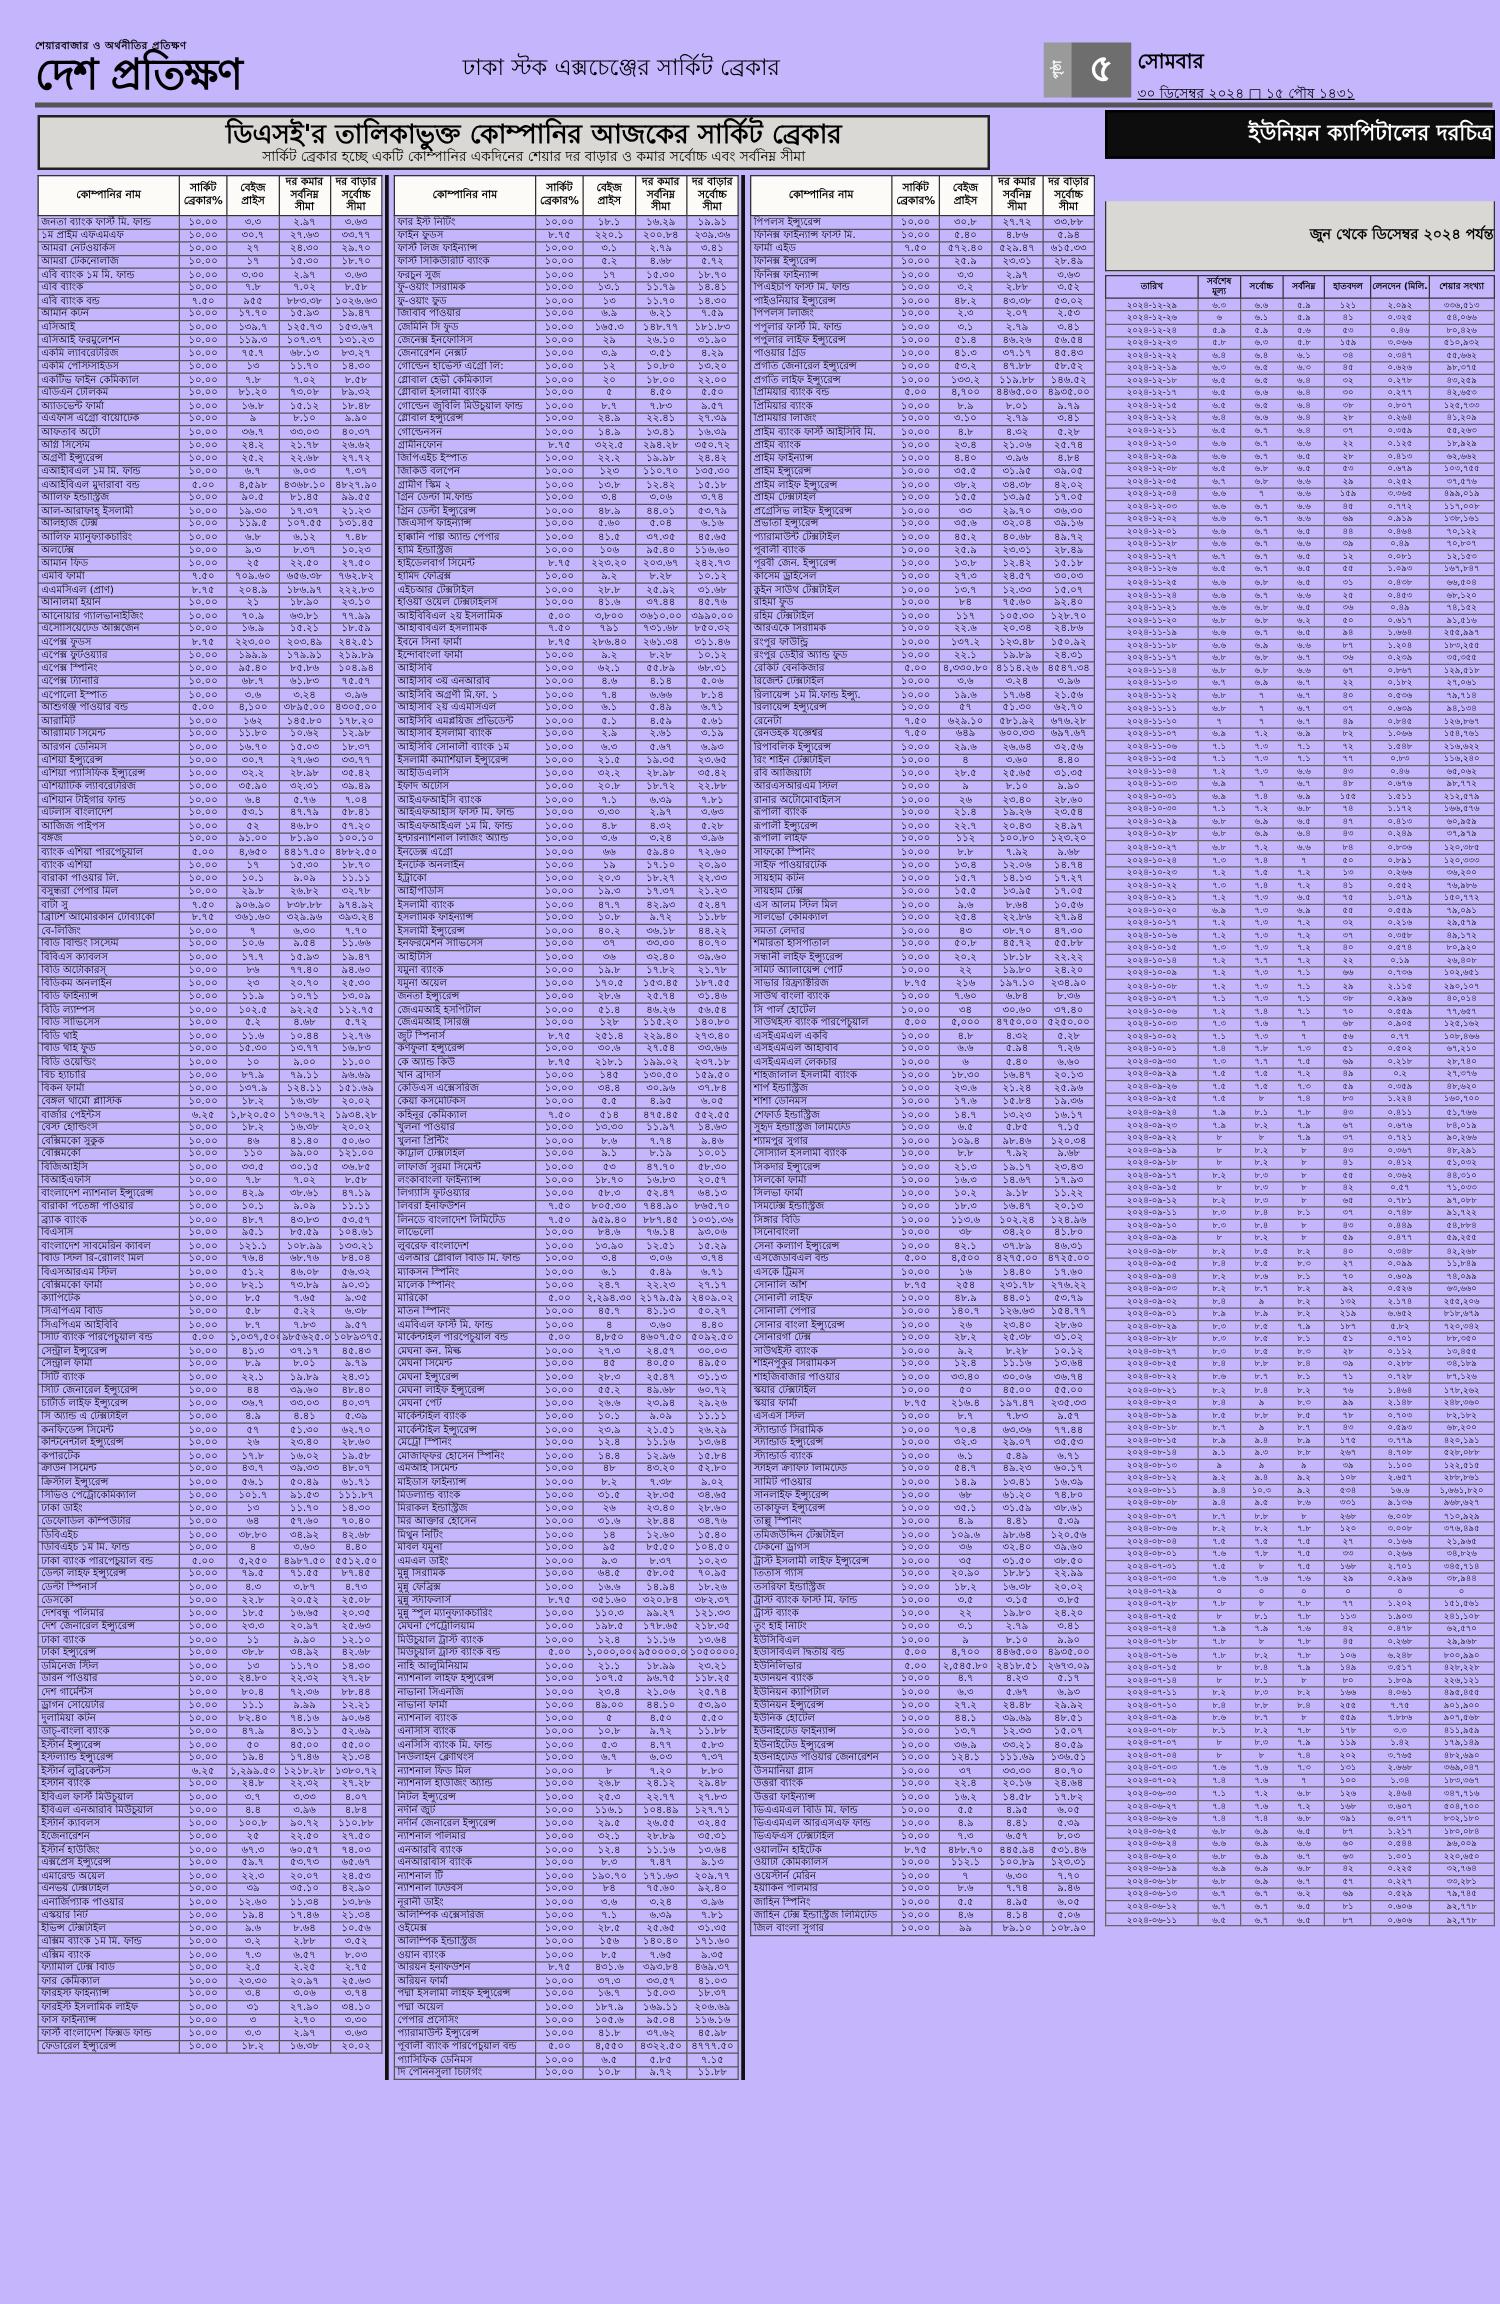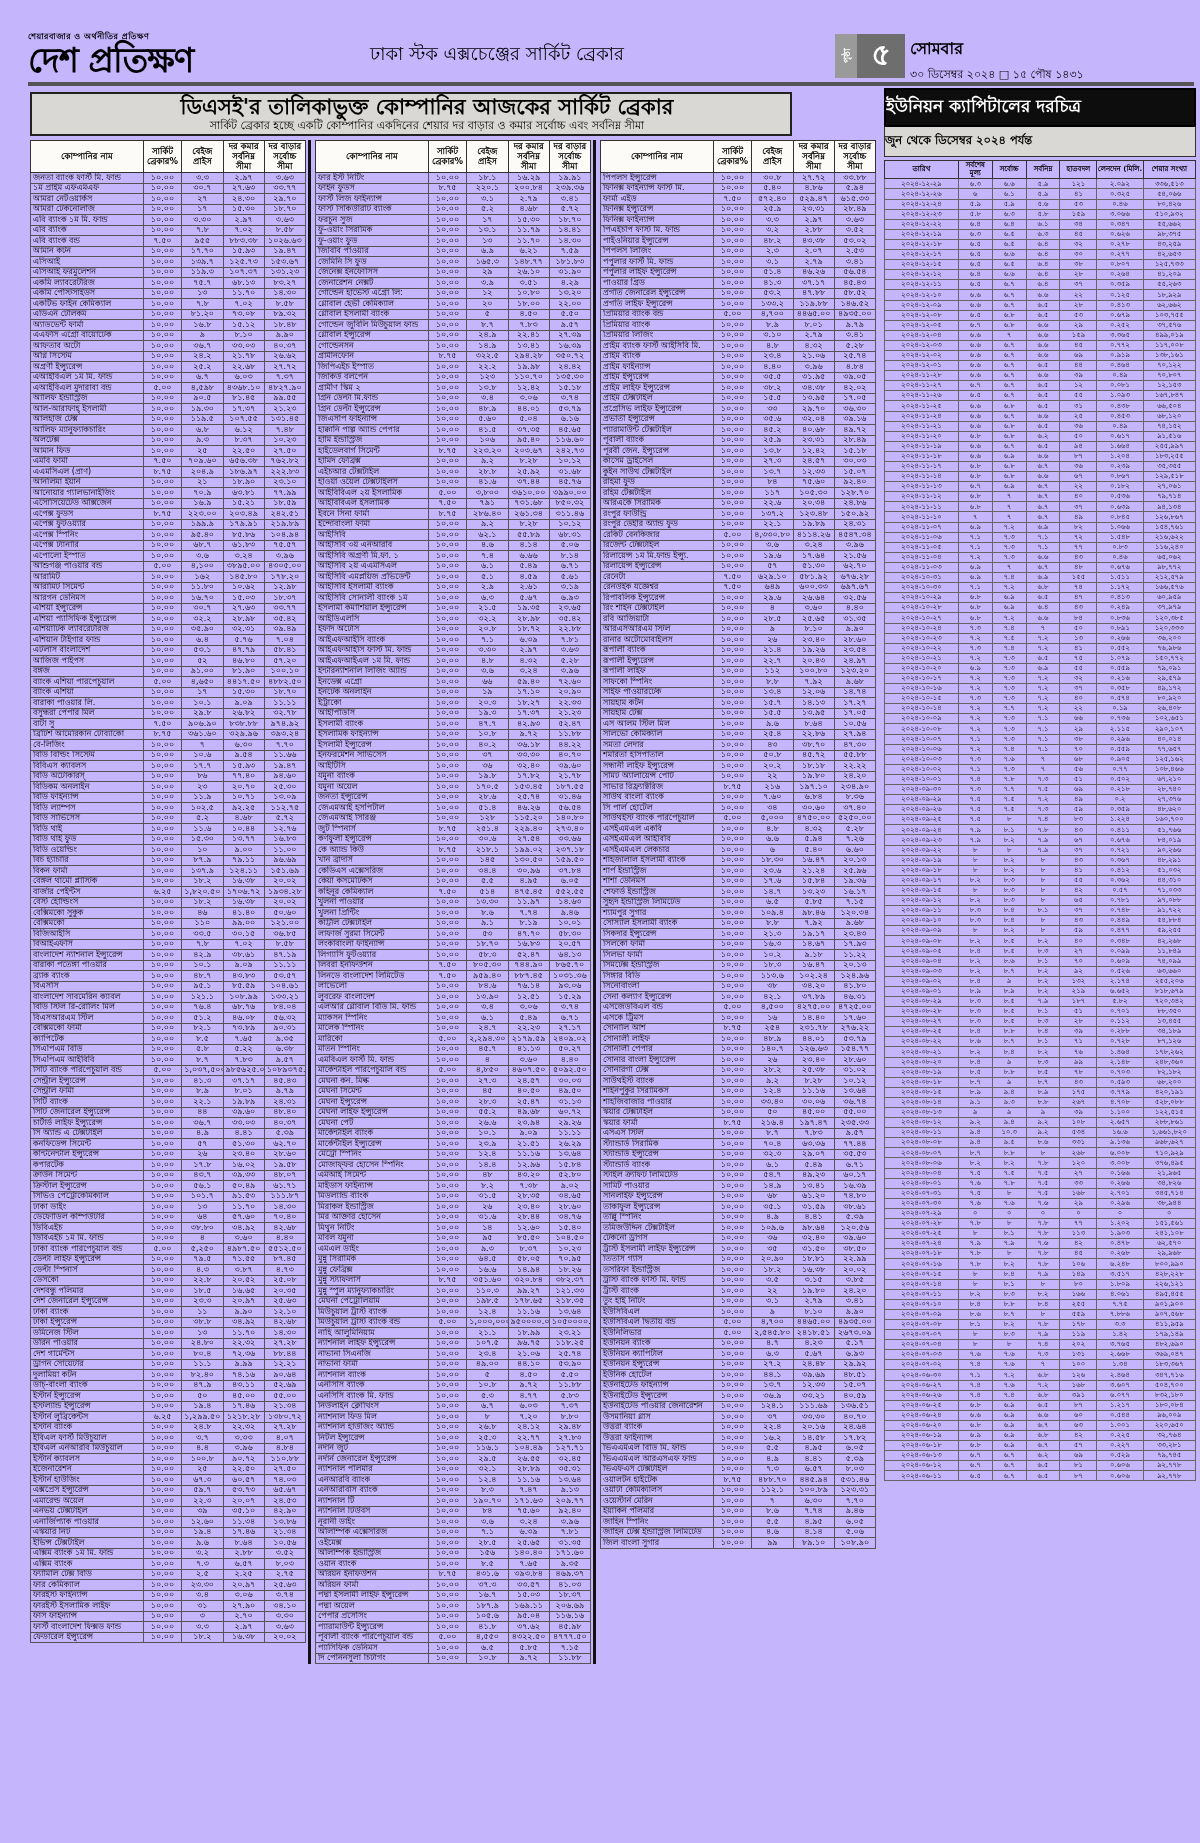--- a/index.html
+++ b/index.html
@@ -9,21 +9,21 @@
   
   .masthead { position:absolute; left:28px; top:30px; width:330px; }
   .masthead .tagline { font-size:8px; font-weight:bold; letter-spacing:.5px; }
   .masthead .logo { font-size:34px; font-weight:bold; letter-spacing:-1px; line-height:1.05; }
   .head-title { position:absolute; left:370px; top:40px; width:420px; font-size:18px; font-weight:normal; text-align:left; white-space:nowrap; }
   .pagebox { position:absolute; left:835px; top:34px; width:70px; height:44px; display:flex; }
   .pagebox .plabel { background:#9a9a9a; color:#fff; width:22px; font-size:9px; display:flex; align-items:center; justify-content:center; writing-mode:vertical-rl; transform:rotate(180deg); font-weight:bold; }
   .pagebox .pnum { background:#6e6e6e; color:#fff; flex:1; font-size:30px; font-weight:bold; display:flex; align-items:center; justify-content:center; }
   .dateblock { position:absolute; left:910px; top:36px; width:270px; }
   .dateblock .weekday { font-size:16px; font-weight:bold; }
-  .dateblock .dateline { font-size:11px; margin-top:3px; }
+  .dateblock .dateline { font-size:11px; margin-top:3px;text-decoration:underline; }
   .toprule { position:absolute; left:28px; top:82px; width:1166px; height:4px; background:#555; }
 
   
   .section-box { position:absolute; left:30px; top:92px; width:762px; height:44px; background:#d9d8d4; border:2px solid #222; text-align:center; padding-top:2px;padding-left:32px; }
   .section-title { font-size:21px; font-weight:bold; line-height:1.1; white-space:nowrap; }
   .section-sub { font-size:11px; line-height:1.2; white-space:nowrap; }
 
   .cols { position:absolute; left:30px; top:140px; width:848px; display:flex; gap:4px; }
   .colwrap { flex:1; border-right:3px solid #111; padding-right:2px; }
   .colwrap:last-child { border-right:none; }
@@ -31,22 +31,22 @@
   table.ctab th { border:1px solid #333; font-size:8.5px; font-weight:bold; text-align:center; padding:1px; line-height:1.15; background:#fcfbf8; }
   table.ctab td { border:1px solid #555; font-size:8px; padding:0 2px; height:10.5px; line-height:1.05; overflow:hidden; white-space:nowrap; }
   table.ctab td.name { text-align:left; }
   table.ctab td.num { text-align:center; }
   table.ctab col.c-name { width:41%; }
   table.ctab col.c-pct  { width:14%; }
   table.ctab col.c-num  { width:15%; }
 
   
   .union { position:absolute; left:884px; top:88px; width:312px; }
-  .union-title { background:#0d0d0d; color:#fff; border:2px solid #000; font-size:17px; font-weight:bold; text-align:left; padding:3px 0 4px; }
-  .union-sub { background:#d9d8d4; border:1px solid #333; border-top:none; font-size:11.5px; font-weight:bold; text-align:left; padding:5px 0; }
+  .union-title { background:#0d0d0d; color:#fff; border:2px solid #000; font-size:17px; font-weight:bold; text-align:right; padding:3px 0 4px; }
+  .union-sub { background:#d9d8d4; border:1px solid #333; border-top:none; font-size:11.5px; font-weight:bold; text-align:right; padding:18px 0;margin-top:34px; }
   table.utab { width:100%; border-collapse:collapse; table-layout:fixed; margin-top:3px; }
   table.utab th { border:1px solid #333; font-size:7px; font-weight:bold; text-align:center; padding:1px 0; line-height:1.1; }
   table.utab td { border:1px solid #666; font-size:6.8px; text-align:center; height:10.1px; line-height:1; overflow:hidden; white-space:nowrap; }
   table.utab col.u-date { width:24%; }
   table.utab col.u-sm   { width:11%; }
   table.utab col.u-tr   { width:12%; }
   table.utab col.u-len  { width:15%; }
   table.utab col.u-sh   { width:17%; }
 </style>
 </head>

